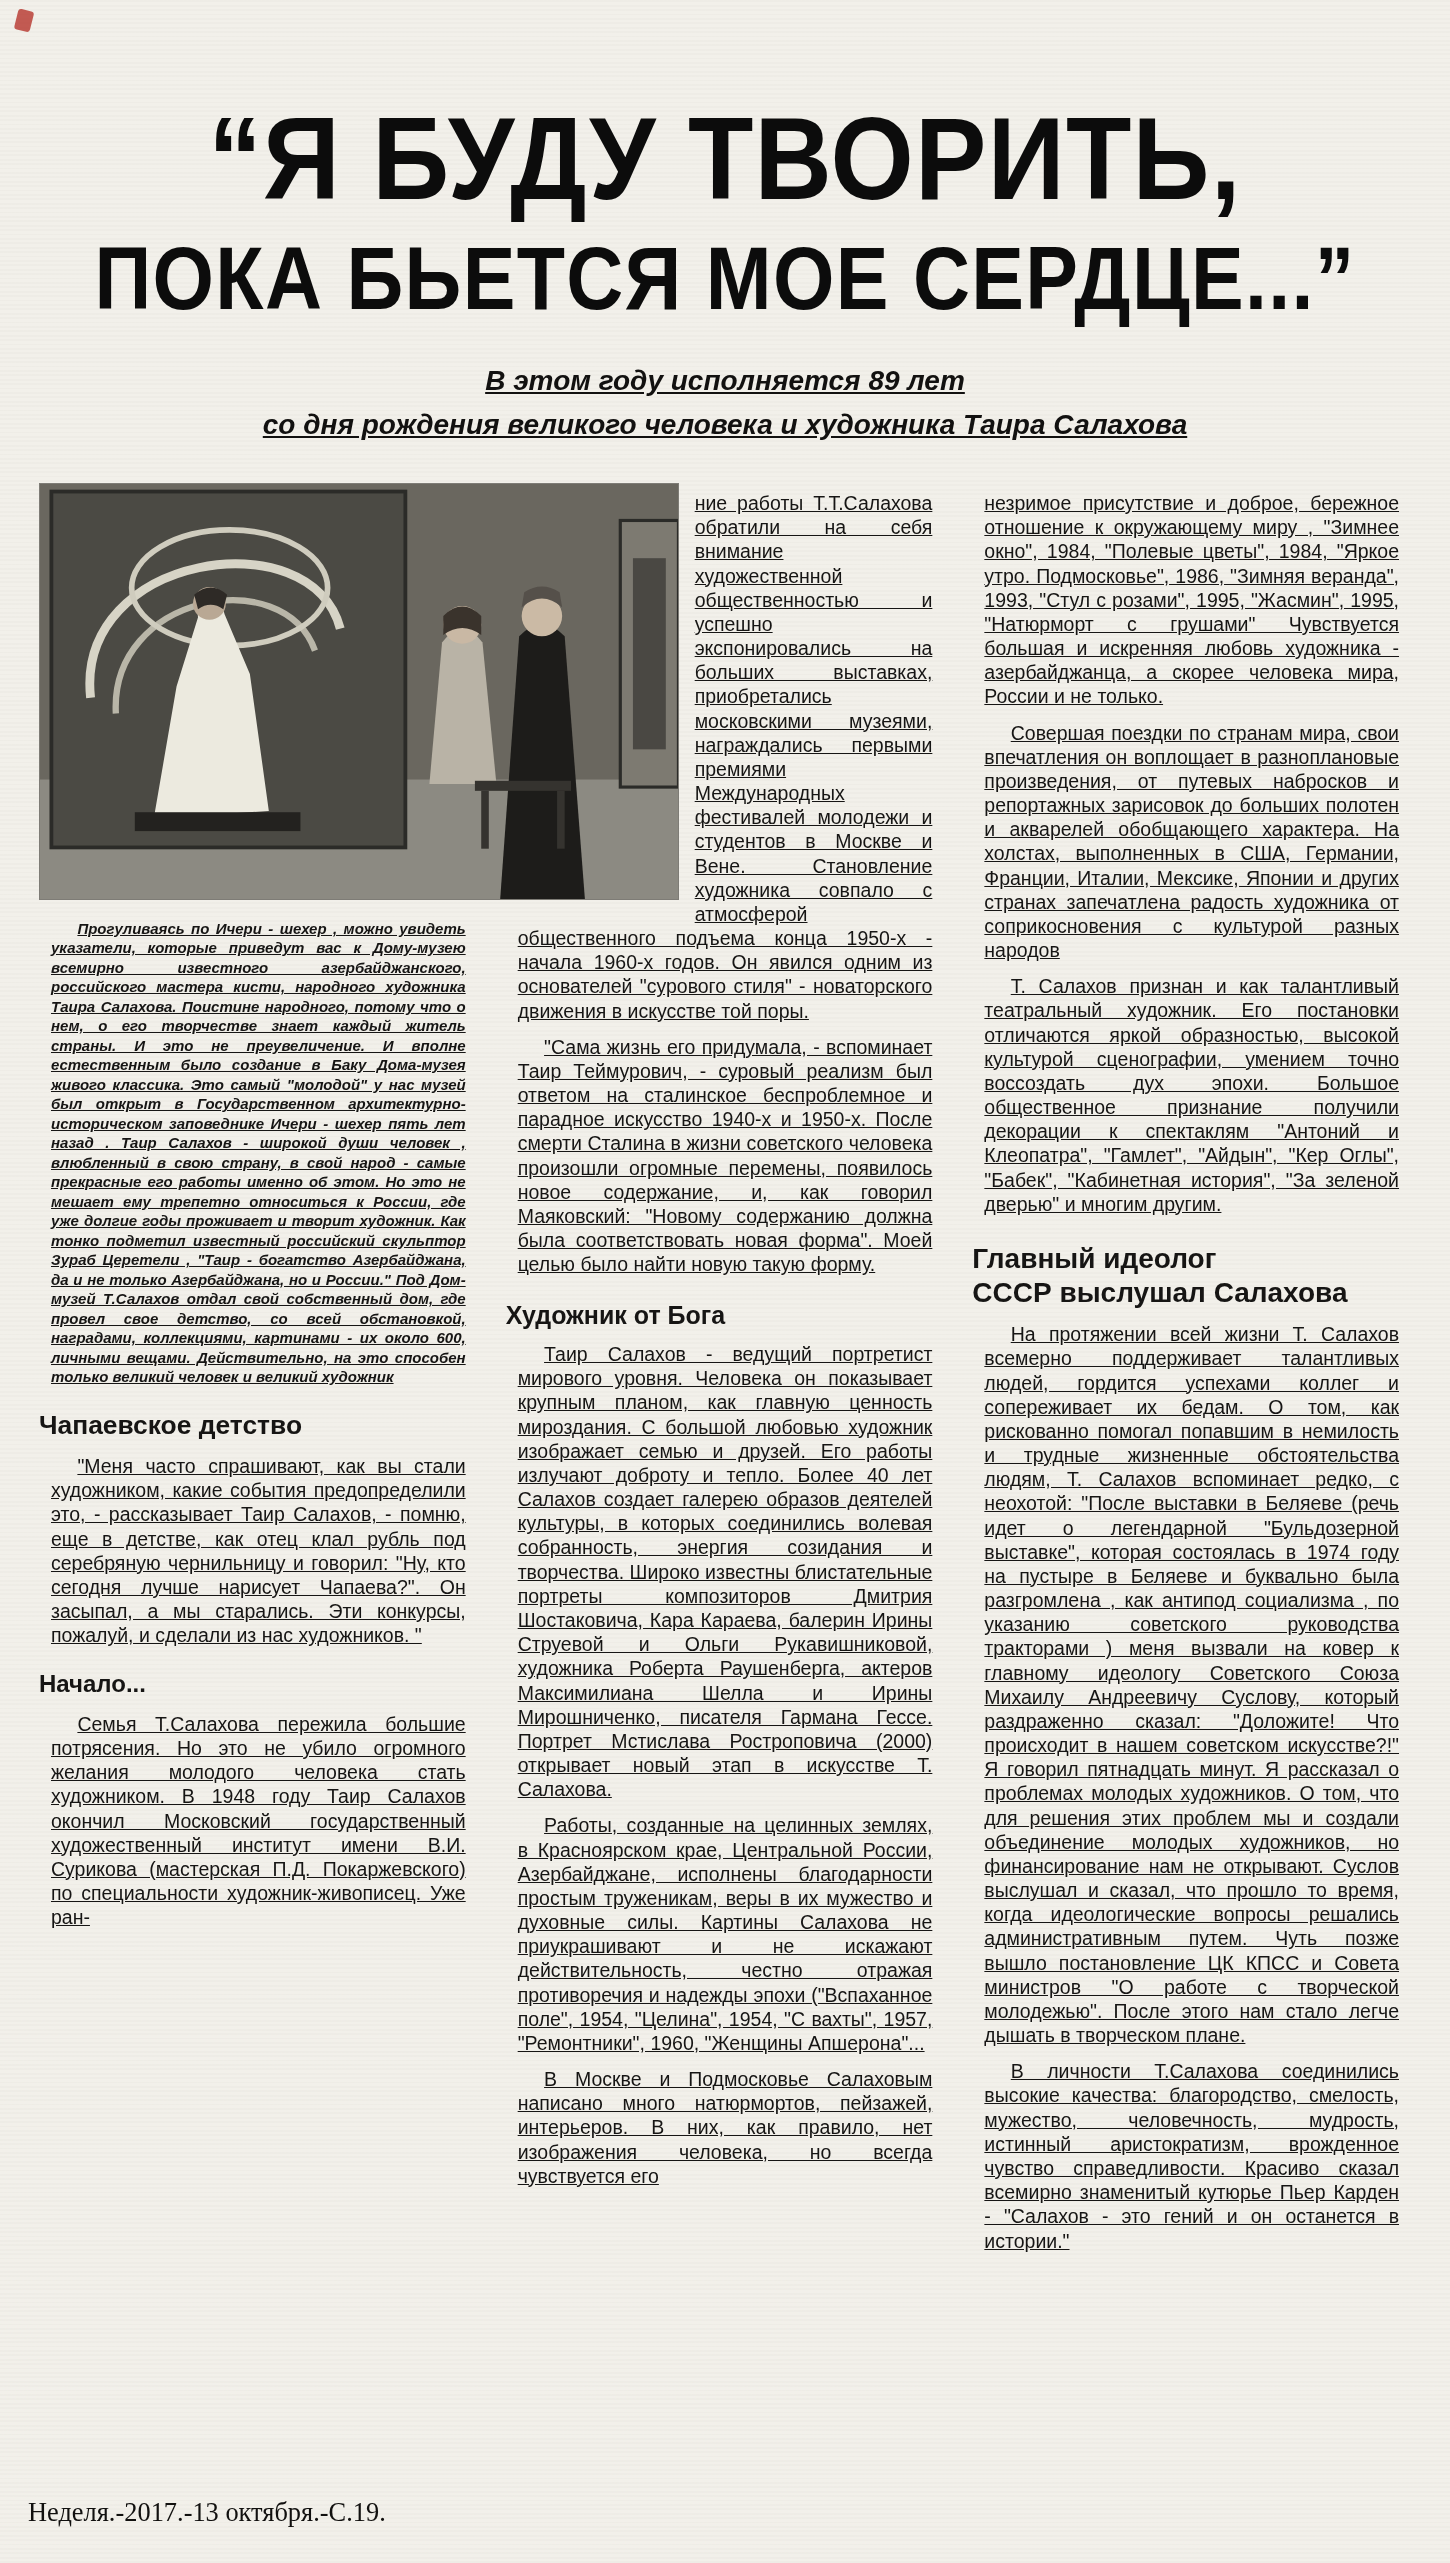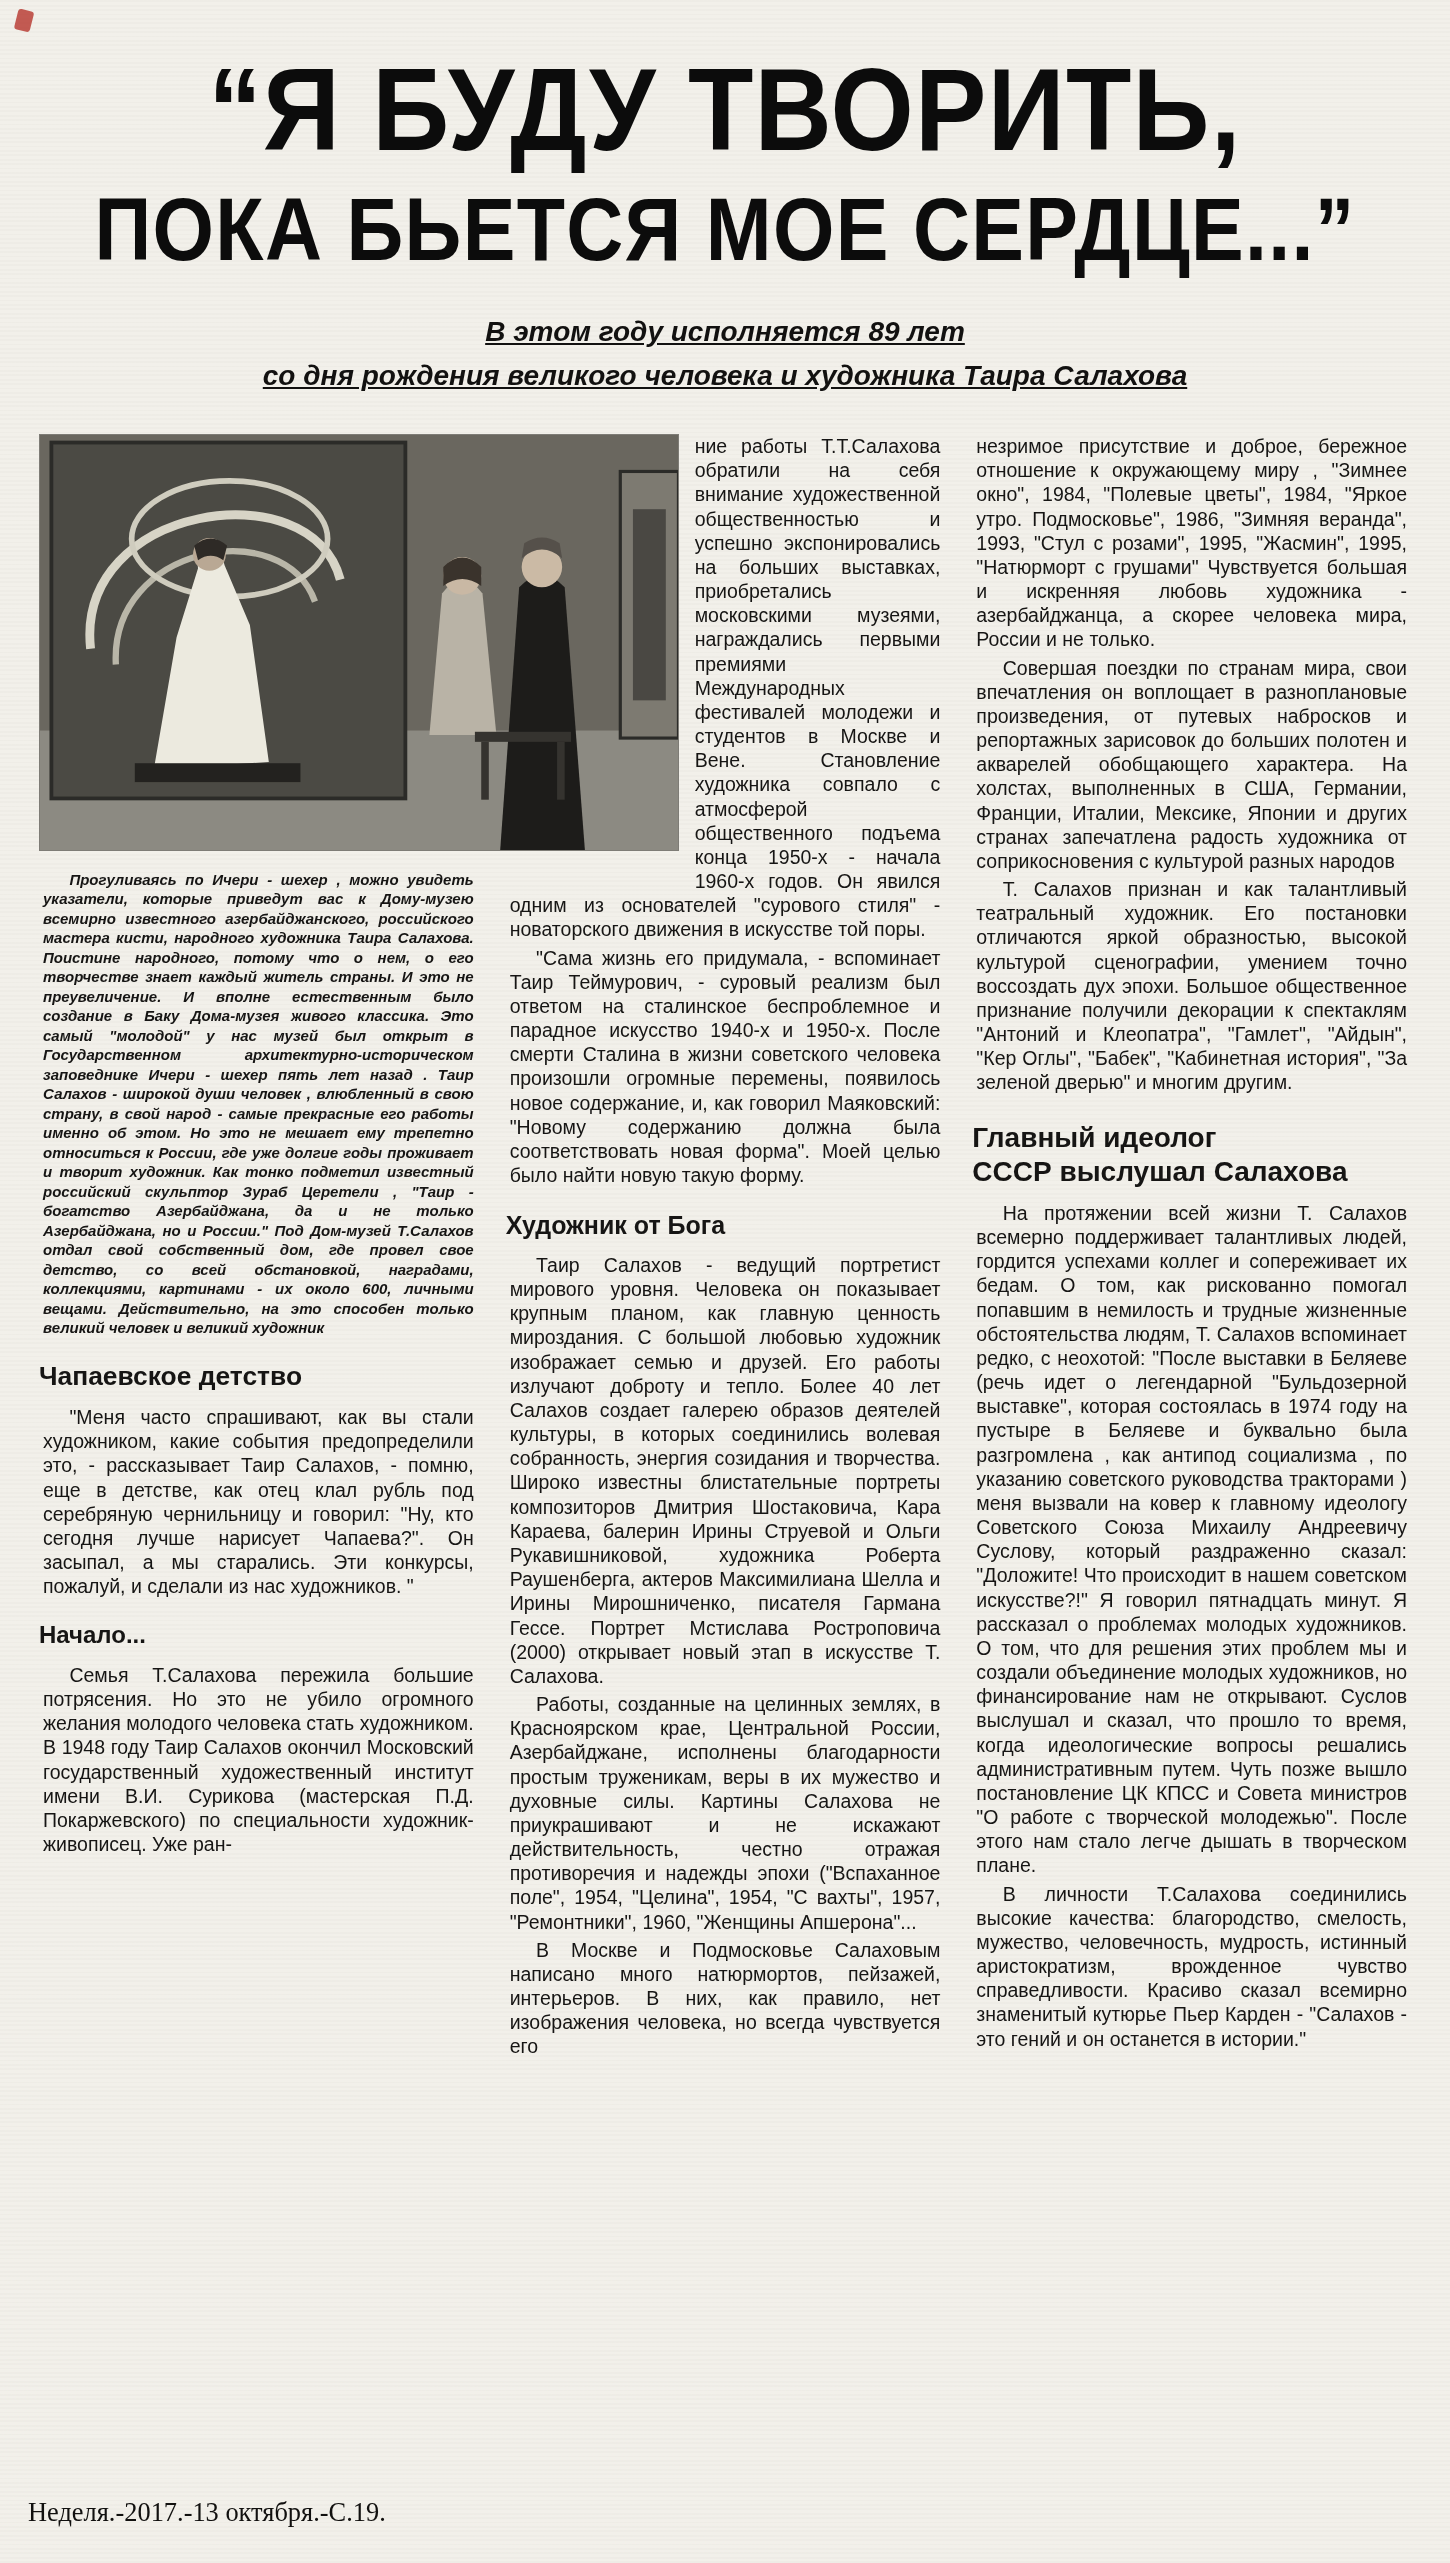--- a/index.html
+++ b/index.html
@@ -27,40 +27,40 @@
   }
 
   .red-mark {
     position: absolute; top: 10px; left: 16.4px;
     width: 16.4px; height: 21.4px;
     background: #b5342c; opacity: .8;
     transform: rotate(14deg);
     border-radius: 3.1px;
   }
 
-  .masthead { text-align: center; padding-top: 59px; position: relative; z-index: 1; }
+  .masthead { text-align: center; padding-top: 108px; position: relative; z-index: 1; }
   .headline { font-weight: bold; color: #0c0c0c; letter-spacing: 1.3px; }
   .headline.l1 { font-size: 107px; line-height: .95; transform: scaleY(1.1); }
   .headline.l2 { font-size: 79px; line-height: 1.02; margin-top: 29px; transform: scaleY(1.12); }
   .subtitle {
     margin-top: 40px;
     font-size: 28px; font-weight: bold; font-style: italic;
     text-decoration: underline;
     white-space: pre-line;
     line-height: 1.55;
     color: #121110;
   }
 
   .columns {
     display: flex; gap: 28px;
     padding: 33px 39px 0;
     position: relative; z-index: 1;
   }
   .col { flex: 1 1 0; font-size: 19.5px; line-height: 1.24; text-align: justify; min-width: 0; }
-  .col p { margin: 4px; text-indent: 26.4px; }
+  .col p { margin: 12px; text-indent: 26.4px; text-decoration: underline; }
   .col p + p { margin-top: 2.5px; }
   .col p.flush { text-indent: 0; }
 
   h2.section, h3.section {
     text-align: left; font-weight: bold; text-indent: 0;
     margin: 23px 0 12.6px; font-size: 25px; line-height: 1.2;
   }
   .col3 h2.section { font-size: 28px; white-space: pre-line; margin-top: 26.4px; }
 
   

